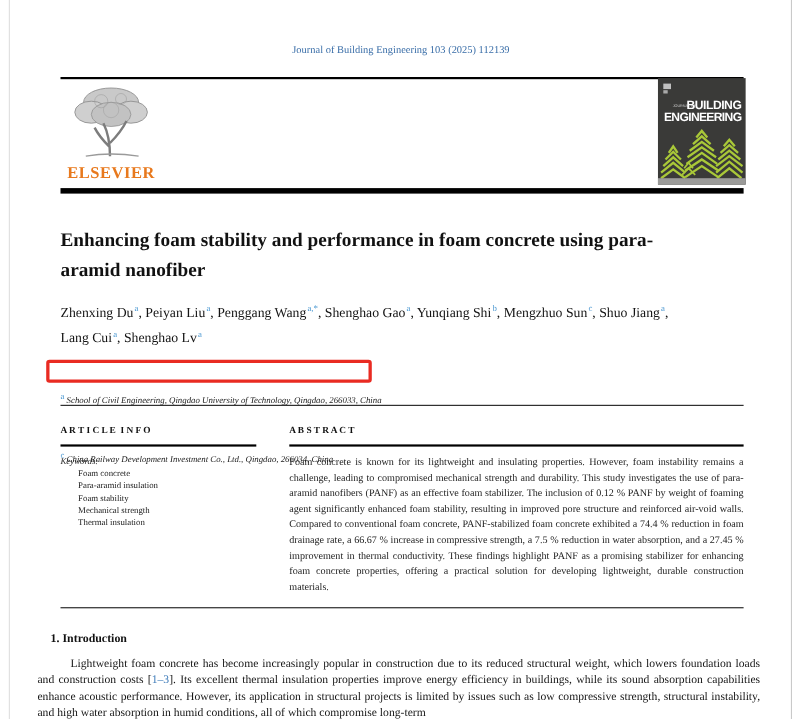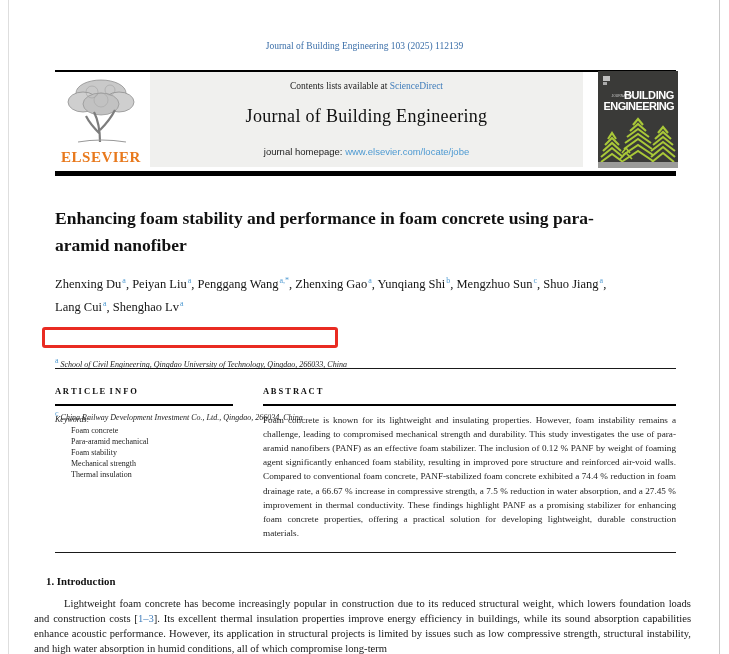--- a/index.html
+++ b/index.html
@@ -110,29 +110,20 @@
         <circle cx="36" cy="18" r="6" fill="none" stroke="#9a9a9a" stroke-width="0.7" opacity="0.7"></circle>
         <circle cx="54" cy="16" r="5" fill="none" stroke="#9a9a9a" stroke-width="0.7" opacity="0.7"></circle>
         <circle cx="45" cy="26" r="7" fill="none" stroke="#9a9a9a" stroke-width="0.7" opacity="0.6"></circle>
         <path d="M44 68 C44 54 42 46 38 38 M44 56 C50 50 55 44 59 36 M44 60 C38 54 33 48 30 42" fill="none" stroke="#7d7d7d" stroke-width="2.2"></path>
         <path d="M22 68 Q45 64 70 68" fill="none" stroke="#9a9a9a" stroke-width="1.2"></path>
       </svg>
     </span>
     <div class="elsevier-text">ELSEVIER</div>
   </div>
 
-  <div class="banner">
-    <div class="contents-line">
-      <span>Contents lists available at </span><span class="link-blue">ScienceDirect</span>
-    </div>
-    <div class="journal-title">Journal of Building Engineering</div>
-    <div class="homepage-line">
-      <span>journal homepage: </span><span class="link-light">www.elsevier.com/locate/jobe</span>
-    </div>
-  </div>
 
   <div class="cover">
     <svg width="80" height="97" viewBox="0 0 80 97">
       <rect x="0" y="0" width="80" height="97" fill="#3a3a38"></rect>
       <g opacity="0.85">
         <rect x="5" y="5" width="7" height="5" fill="#d8d8d8"></rect>
         <rect x="5" y="11" width="4" height="3" fill="#bdbdbd"></rect>
       </g>
       <text x="13.5" y="26" font-family="Liberation Sans, sans-serif" font-size="3.4" fill="#cfcfcf">JOURNAL OF</text>
       <text x="76" y="28" text-anchor="end" font-family="Liberation Sans, sans-serif" font-weight="bold" font-size="11" letter-spacing="-0.4" fill="#ffffff">BUILDING</text>
@@ -164,21 +155,21 @@
   </div>
 
   <div class="rule-thick"></div>
 
   <h1 class="article-title">Enhancing foam stability and performance in foam concrete using para-aramid nanofiber</h1>
 
   <div class="authors">
     <span><span>Zhenxing Du</span><sup>a</sup><span>, </span></span>
     <span><span>Peiyan Liu</span><sup>a</sup><span>, </span></span>
     <span><span>Penggang Wang</span><sup>a,*</sup><span>, </span></span>
-    <span><span>Zhenxing Gao</span><sup>a</sup><span>, </span></span>
+    <span><span>Shenghao Gao</span><sup>a</sup><span>, </span></span>
     <span><span>Yunqiang Shi</span><sup>b</sup><span>, </span></span>
     <span><span>Mengzhuo Sun</span><sup>c</sup><span>, </span></span>
     <span><span>Shuo Jiang</span><sup>a</sup><span>, </span></span>
     <span><span>Lang Cui</span><sup>a</sup><span>, </span></span>
     <span><span>Shenghao Lv</span><sup>a</sup><span></span></span>
   </div>
 
   <div class="affils">
     <div class="affil"><sup>a</sup><span>School of Civil Engineering, Qingdao University of Technology, Qingdao, 266033, China</span></div>
     <div class="affil"><sup>c</sup><span>China Railway Development Investment Co., Ltd., Qingdao, 266034, China</span></div>
@@ -186,21 +177,21 @@
 
   <div class="red-box"></div>
 
   <div class="rule-mid rule1"></div>
 
   <div class="leftcol">
     <div class="col-heading">A R T I C L E  I N F O</div>
     <div class="head-rule"></div>
     <div class="kw-label">Keywords:</div>
     <div class="kw-item">Foam concrete</div>
-    <div class="kw-item">Para-aramid mechanical</div>
+    <div class="kw-item">Para-aramid insulation</div>
     <div class="kw-item">Foam stability</div>
     <div class="kw-item">Mechanical strength</div>
     <div class="kw-item">Thermal insulation</div>
   </div>
 
   <div class="rightcol">
     <div class="col-heading">A B S T R A C T</div>
     <div class="head-rule"></div>
     <div class="abstract-text">Foam concrete is known for its lightweight and insulating properties. However, foam instability remains a challenge, leading to compromised mechanical strength and durability. This study investigates the use of para-aramid nanofibers (PANF) as an effective foam stabilizer. The inclusion of 0.12 % PANF by weight of foaming agent significantly enhanced foam stability, resulting in improved pore structure and reinforced air-void walls. Compared to conventional foam concrete, PANF-stabilized foam concrete exhibited a 74.4 % reduction in foam drainage rate, a 66.67 % increase in compressive strength, a 7.5 % reduction in water absorption, and a 27.45 % improvement in thermal conductivity. These findings highlight PANF as a promising stabilizer for enhancing foam concrete properties, offering a practical solution for developing lightweight, durable construction materials.</div>
   </div>

